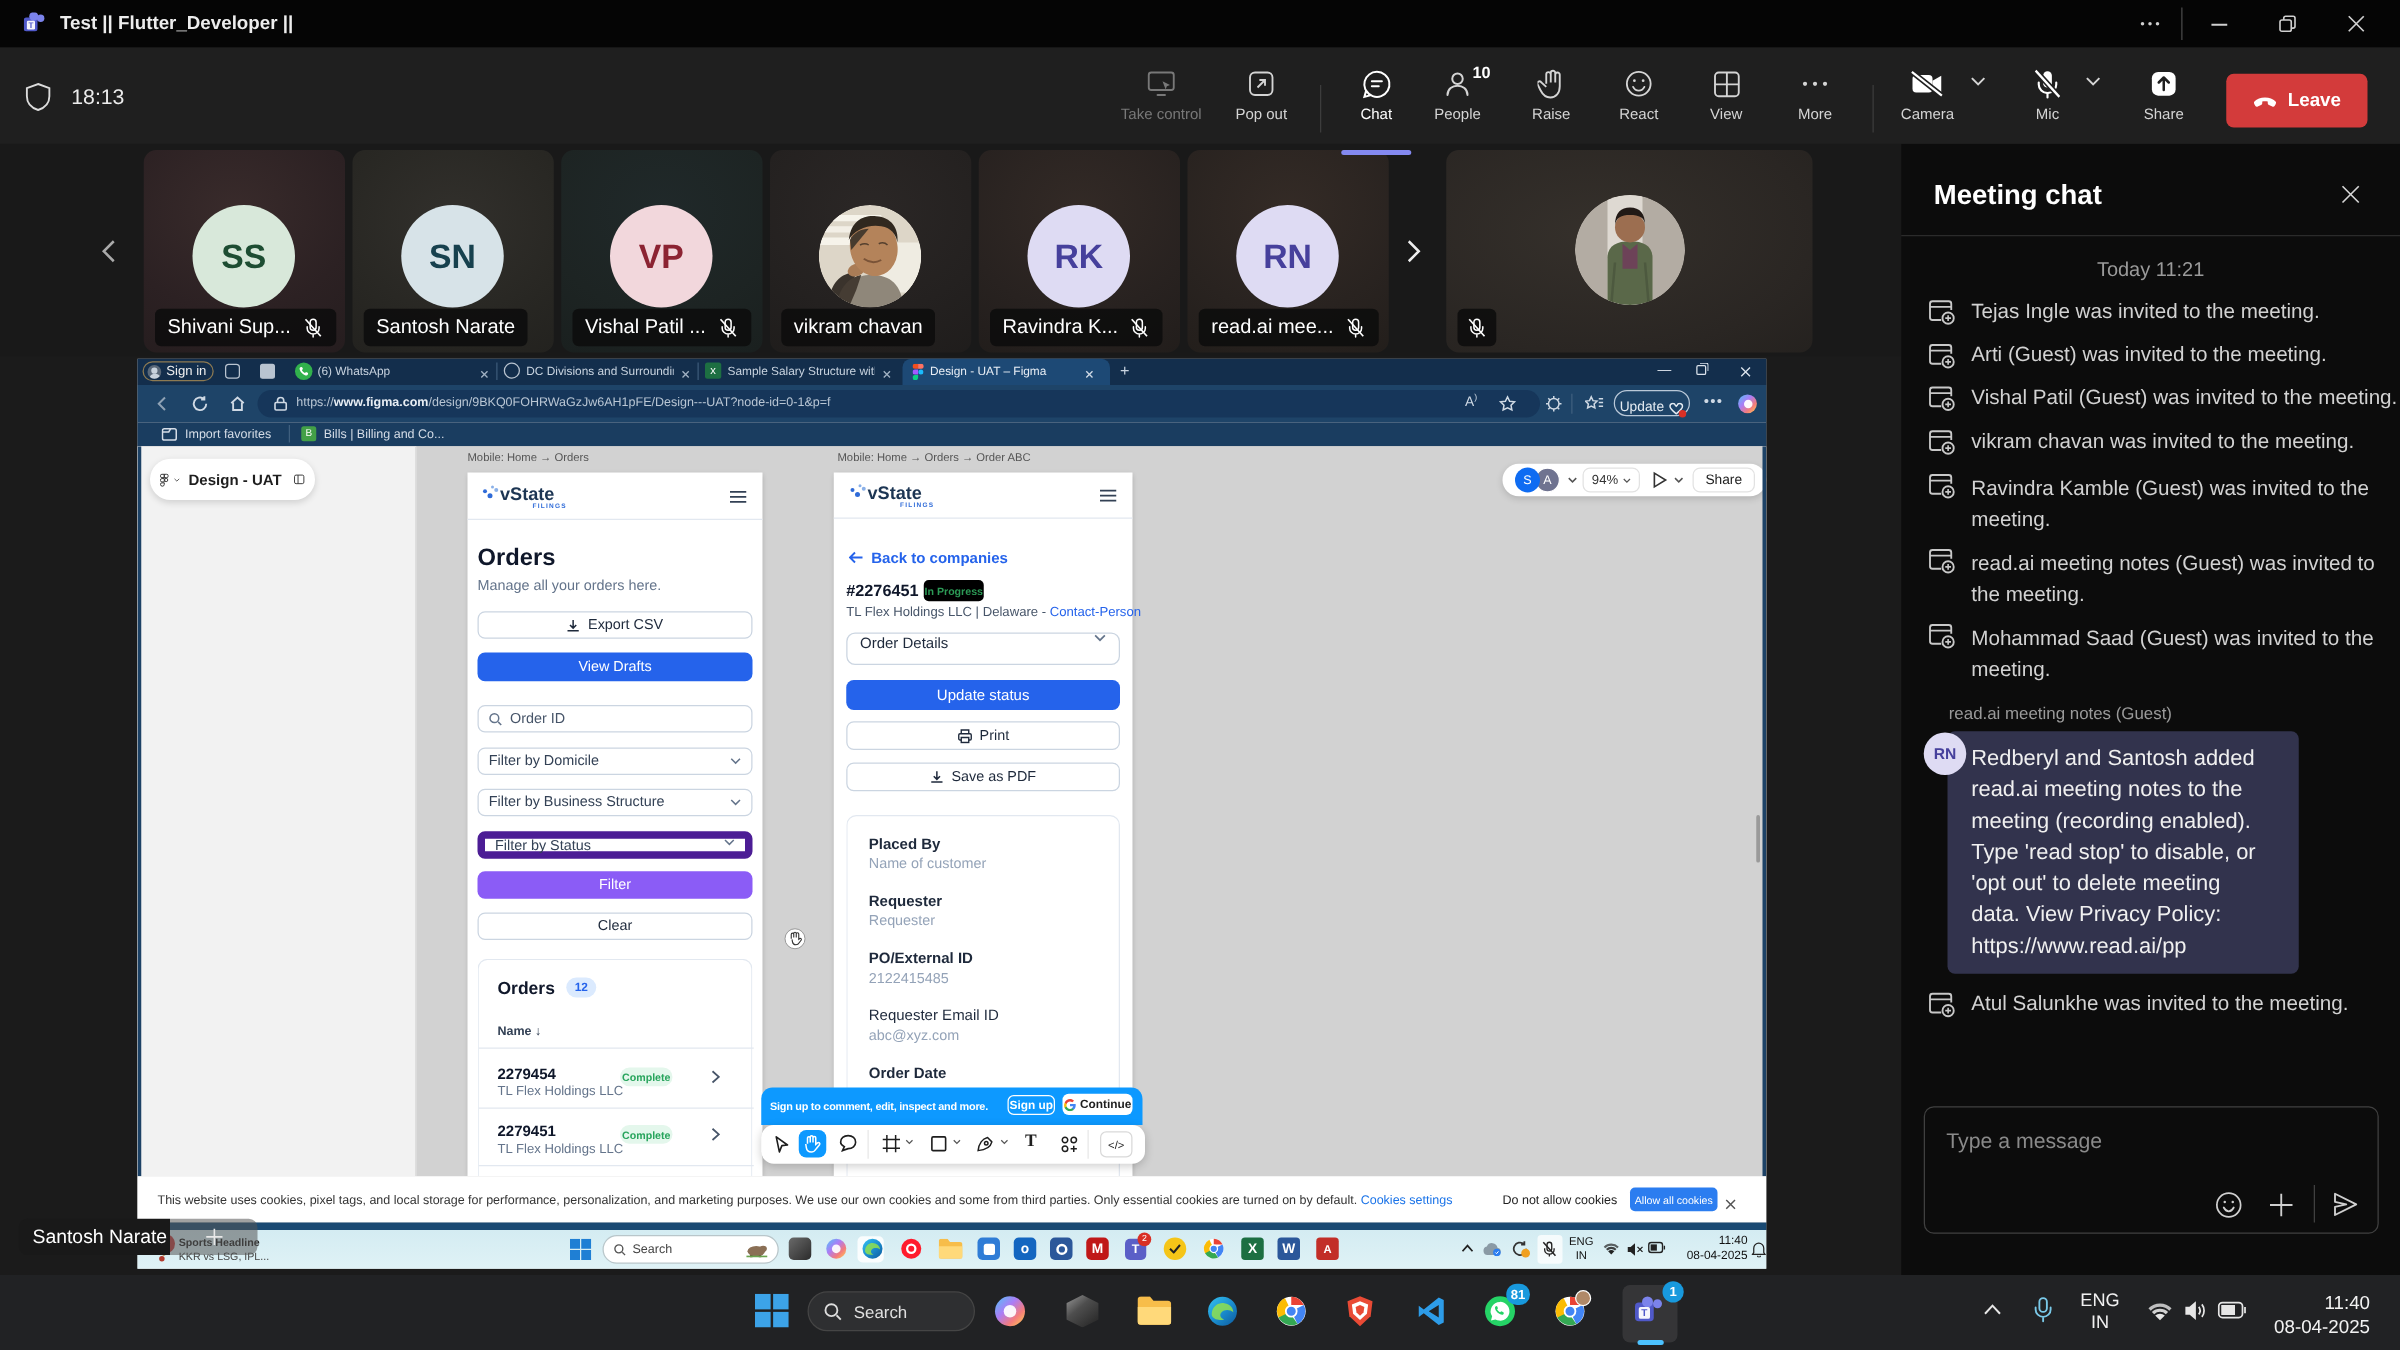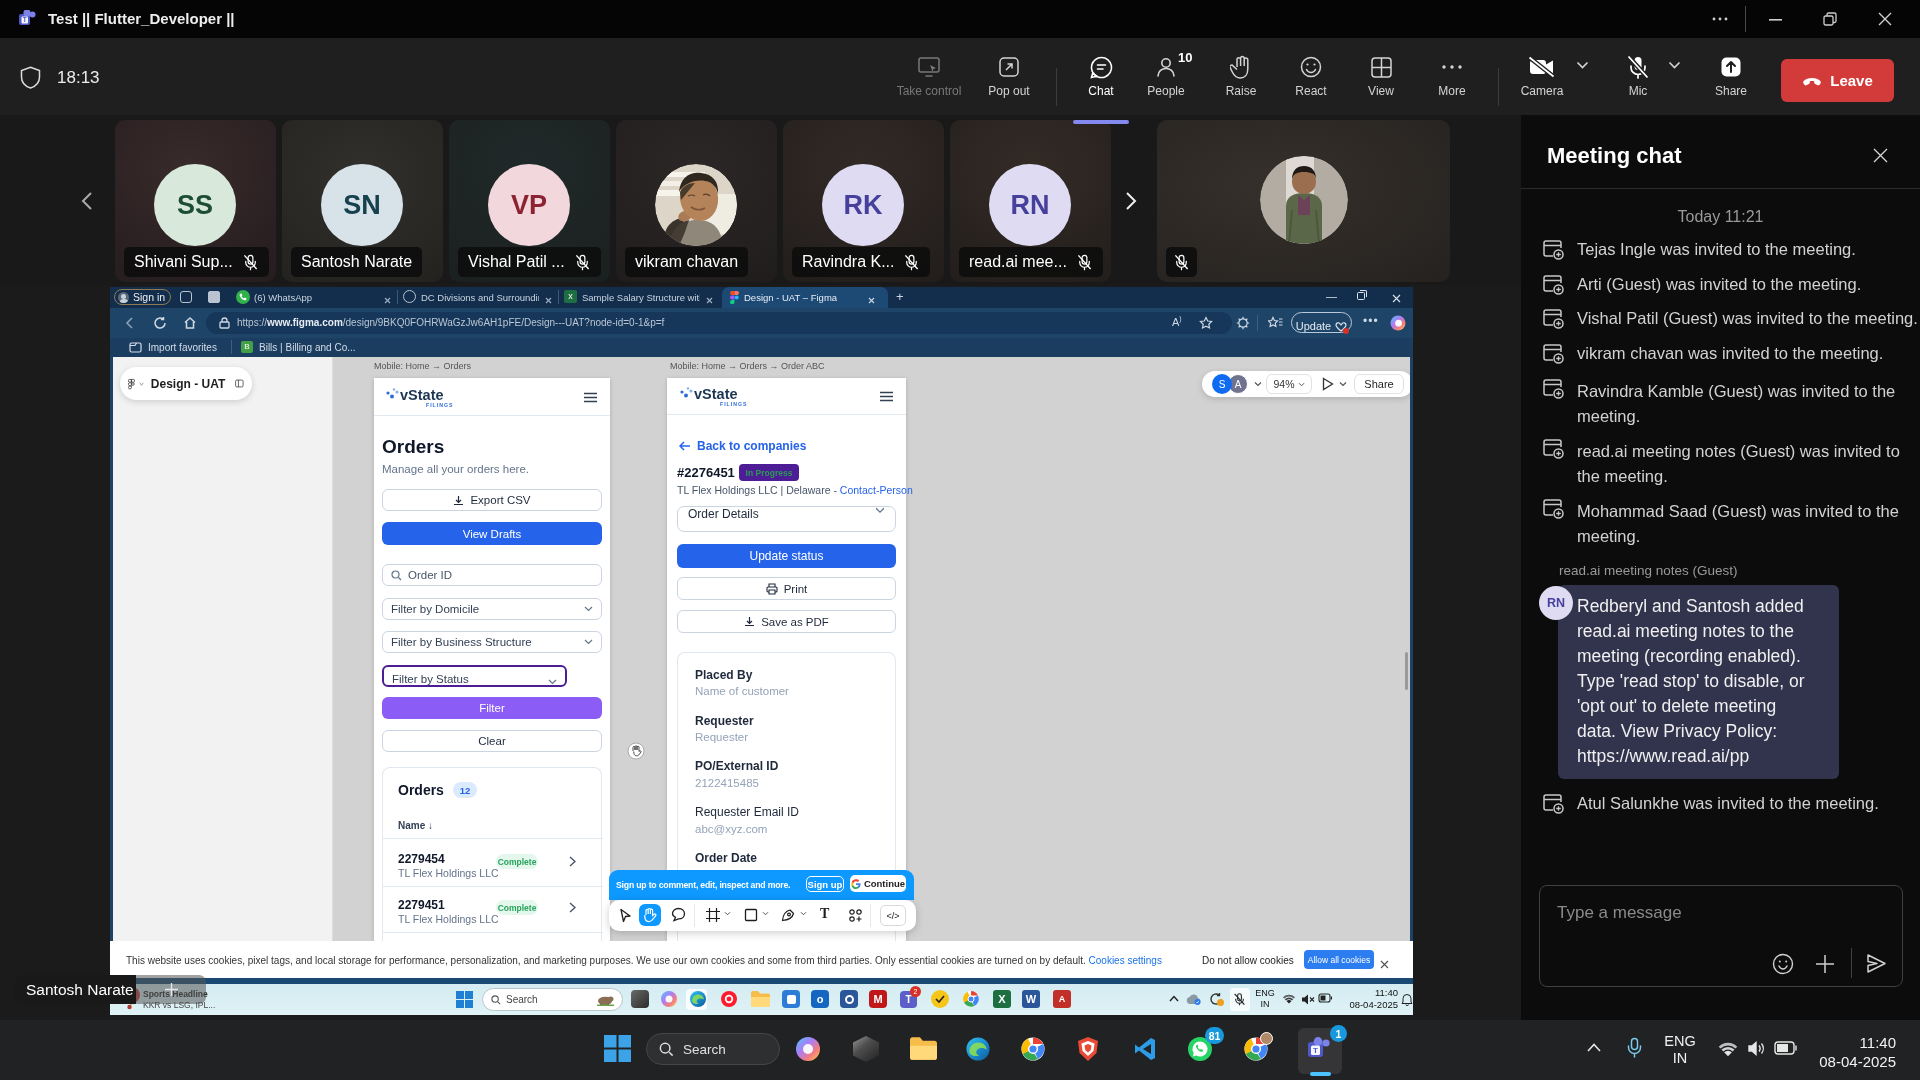--- a/index.html
+++ b/index.html
@@ -431,21 +431,21 @@
       <div class="abs" style="left:8px;top:186px;width:220px;height:22px;border:1px solid #cbd5e1;border-radius:6px;display:flex;align-items:center;padding:0 8px;gap:6px;font-size:11.5px;color:#475569"><svg width="11" height="11" viewBox="0 0 11 11" fill="none" stroke="#64748b" stroke-width="1.2">
                 <circle cx="4.5" cy="4.5" r="3.5"></circle>
                 <path d="M7.5 7.5 L10 10"></path>
               </svg>Order ID</div>
       <div class="abs" style="left:8px;top:220px;width:220px;height:22px;border:1px solid #cbd5e1;border-radius:6px;display:flex;align-items:center;padding:10px 8px;font-size:11.5px;color:#334155">Filter by Domicile<svg style="margin-left:auto" width="9" height="6" viewBox="0 0 9 6" fill="none" stroke="#64748b" stroke-width="1.2">
                 <path d="M1 1 L4.5 4.5 L8 1"></path>
               </svg></div>
       <div class="abs" style="left:8px;top:253px;width:220px;height:22px;border:1px solid #cbd5e1;border-radius:6px;display:flex;align-items:center;padding:0 8px;font-size:11.5px;color:#334155">Filter by Business Structure<svg style="margin-left:auto" width="9" height="6" viewBox="0 0 9 6" fill="none" stroke="#64748b" stroke-width="1.2">
                 <path d="M1 1 L4.5 4.5 L8 1"></path>
               </svg></div>
-      <div class="abs" style="left:8px;top:287px;width:185px;height:22px;border:2px solid #4c1d95;border-radius:6px;display:flex;align-items:flex-end;padding:0 8px;font-size:11.5px;color:#334155">Filter by Status<svg style="margin-left:auto" width="9" height="6" viewBox="0 0 9 6" fill="none" stroke="#64748b" stroke-width="1.2">
+      <div class="abs" style="left:8px;top:287px;width:220px;height:22px;border:6px solid #4c1d95;border-radius:6px;display:flex;align-items:flex-start;padding:0 8px;font-size:11.5px;color:#334155">Filter by Status<svg style="margin-left:auto" width="9" height="6" viewBox="0 0 9 6" fill="none" stroke="#64748b" stroke-width="1.2">
                 <path d="M1 1 L4.5 4.5 L8 1"></path>
               </svg></div>
       <div class="abs" style="left:8px;top:319px;width:220px;height:22px;background:#8b5cf6;border-radius:6px;display:flex;align-items:center;justify-content:center;font-size:11.5px;color:#fff">Filter</div>
       <div class="abs" style="left:8px;top:352px;width:220px;height:22px;border:1px solid #cbd5e1;border-radius:6px;display:flex;align-items:center;justify-content:center;font-size:11.5px;color:#1e293b">Clear</div>
       <div class="abs" style="left:8px;top:389px;width:220px;height:174px;border:1px solid #e2e8f0;border-radius:8px 8px 0 0;border-bottom:none">
         <div class="abs" style="left:15px;top:14px;font-size:14px;font-weight:700;color:#0f172a">Orders</div>
         <div class="abs" style="left:70px;top:14px;width:24px;height:16px;background:#dbeafe;border-radius:8px;font-size:9.5px;font-weight:700;color:#2563eb;display:flex;align-items:center;justify-content:center">12</div>
         <div class="abs" style="left:15px;top:52px;font-size:10px;font-weight:700;color:#334155">Name <span style="font-weight:400">↓</span></div>
         <div class="abs" style="left:0;top:70px;width:220px;height:1px;background:#e2e8f0"></div>
         <div class="abs" style="left:15px;top:84px;font-size:12px;font-weight:700;color:#0f172a">2279454</div>
@@ -476,21 +476,21 @@
                   <text x="42" y="21.5" font-size="5.2" font-weight="bold" fill="#2f6bd8" letter-spacing="1">FILINGS</text>
                 </svg></div>
         <svg class="abs" style="left:212px;top:13px" width="15" height="11" viewBox="0 0 15 11" stroke="#334155" stroke-width="1.4">
                 <path d="M1 1.5 H14 M1 5.5 H14 M1 9.5 H14"></path>
               </svg>
       </div>
       <div class="abs" style="left:12px;top:61px;font-size:12px;font-weight:700;color:#2563eb;display:flex;align-items:center;gap:6px"><svg width="12" height="10" viewBox="0 0 12 10" fill="none" stroke="#2563eb" stroke-width="1.5">
                 <path d="M5 1 L1 5 L5 9 M1 5 H11"></path>
               </svg>Back to companies</div>
       <div class="abs" style="left:10px;top:87px;font-size:13px;font-weight:700;color:#0f172a">#2276451</div>
-      <div class="abs" style="left:72px;top:86px;width:60px;height:17px;background:#4c1d95;border-radius:4px;font-size:8.5px;font-weight:700;color:#2c9a56;display:flex;align-items:center;justify-content:center">In Progress</div>
+      <div class="abs" style="left:72px;top:86px;width:48px;height:17px;background:#000000;border-radius:4px;font-size:8.5px;font-weight:700;color:#2c9a56;display:flex;align-items:center;justify-content:center">In Progress</div>
       <div class="abs" style="left:10px;top:106px;font-size:10.5px;color:#475569;white-space:nowrap">TL Flex Holdings LLC | Delaware - <span style="color:#2563eb">Contact-Person</span></div>
       <div class="abs" style="left:10px;top:128px;width:219px;height:26px;border:1px solid #cbd5e1;border-radius:7px;display:flex;align-items:flex-start;padding:0 10px;font-size:12px;color:#1e293b">Order Details<svg style="margin-left:auto" width="10" height="7" viewBox="0 0 9 6" fill="none" stroke="#64748b" stroke-width="1.2">
                 <path d="M1 1 L4.5 4.5 L8 1"></path>
               </svg></div>
       <div class="abs" style="left:10px;top:166px;width:219px;height:24px;background:#2563eb;border-radius:6px;display:flex;align-items:center;justify-content:center;font-size:12px;color:#fff">Update status</div>
       <div class="abs" style="left:10px;top:199px;width:219px;height:23px;border:1px solid #cbd5e1;border-radius:6px;display:flex;align-items:center;justify-content:center;gap:6px;font-size:11.5px;color:#1e293b"><svg width="12" height="12" viewBox="0 0 12 12" fill="none" stroke="#1e293b" stroke-width="1.1">
                 <path d="M3 4 V1 H9 V4 M3 9 H2 A1 1 0 0 1 1 8 V5 A1 1 0 0 1 2 4 H10 A1 1 0 0 1 11 5 V8 A1 1 0 0 1 10 9 H9 M3 7 H9 V11 H3 Z"></path>
               </svg>Print</div>
       <div class="abs" style="left:10px;top:232px;width:219px;height:23px;border:1px solid #cbd5e1;border-radius:6px;display:flex;align-items:center;justify-content:center;gap:6px;font-size:11.5px;color:#1e293b"><svg width="11" height="11" viewBox="0 0 11 11" fill="none" stroke="#1e293b" stroke-width="1.2">
                 <path d="M5.5 1 V7 M3 5 L5.5 7.5 L8 5 M1 9.5 H10"></path>

